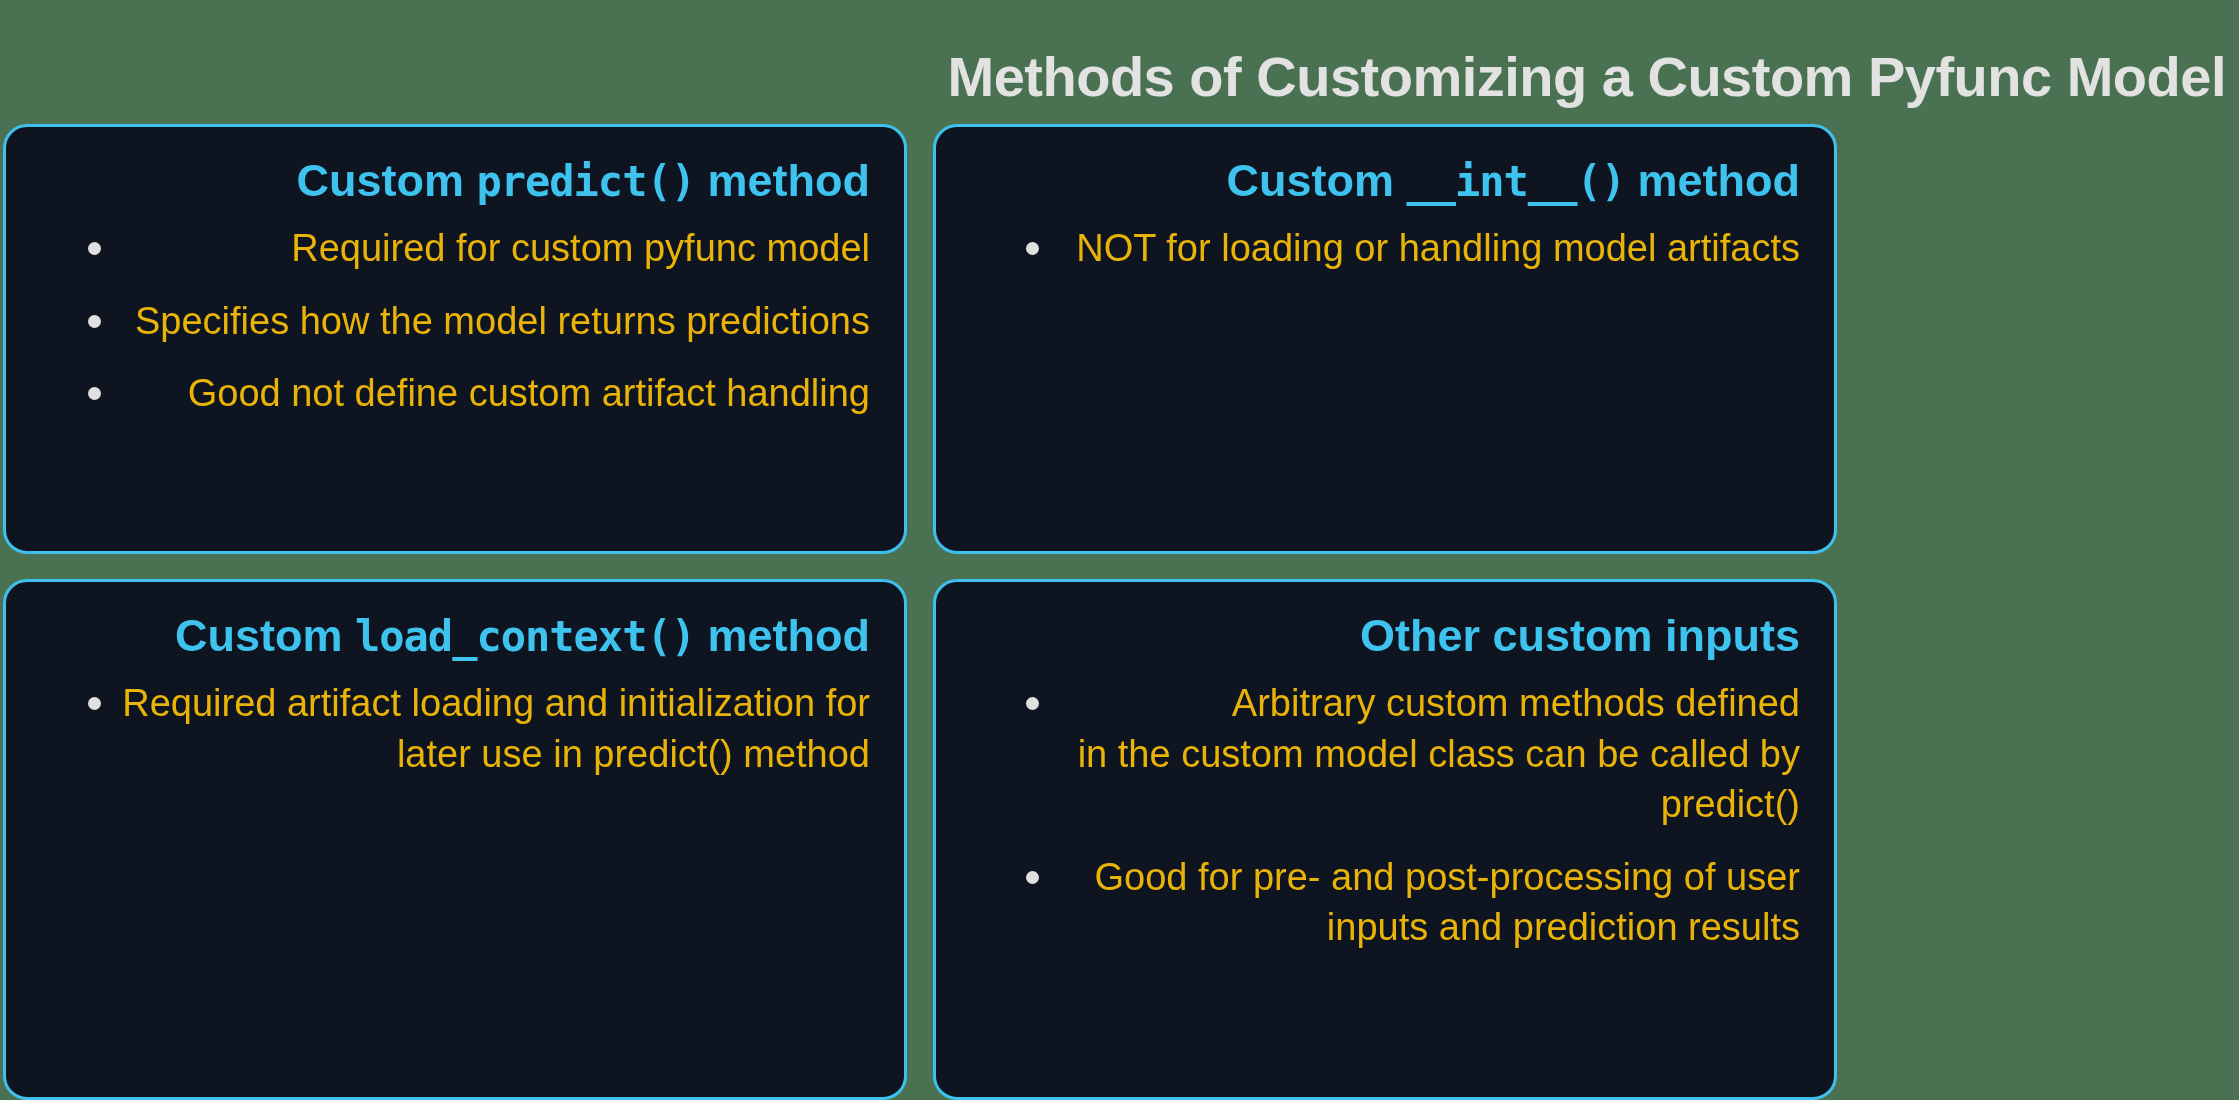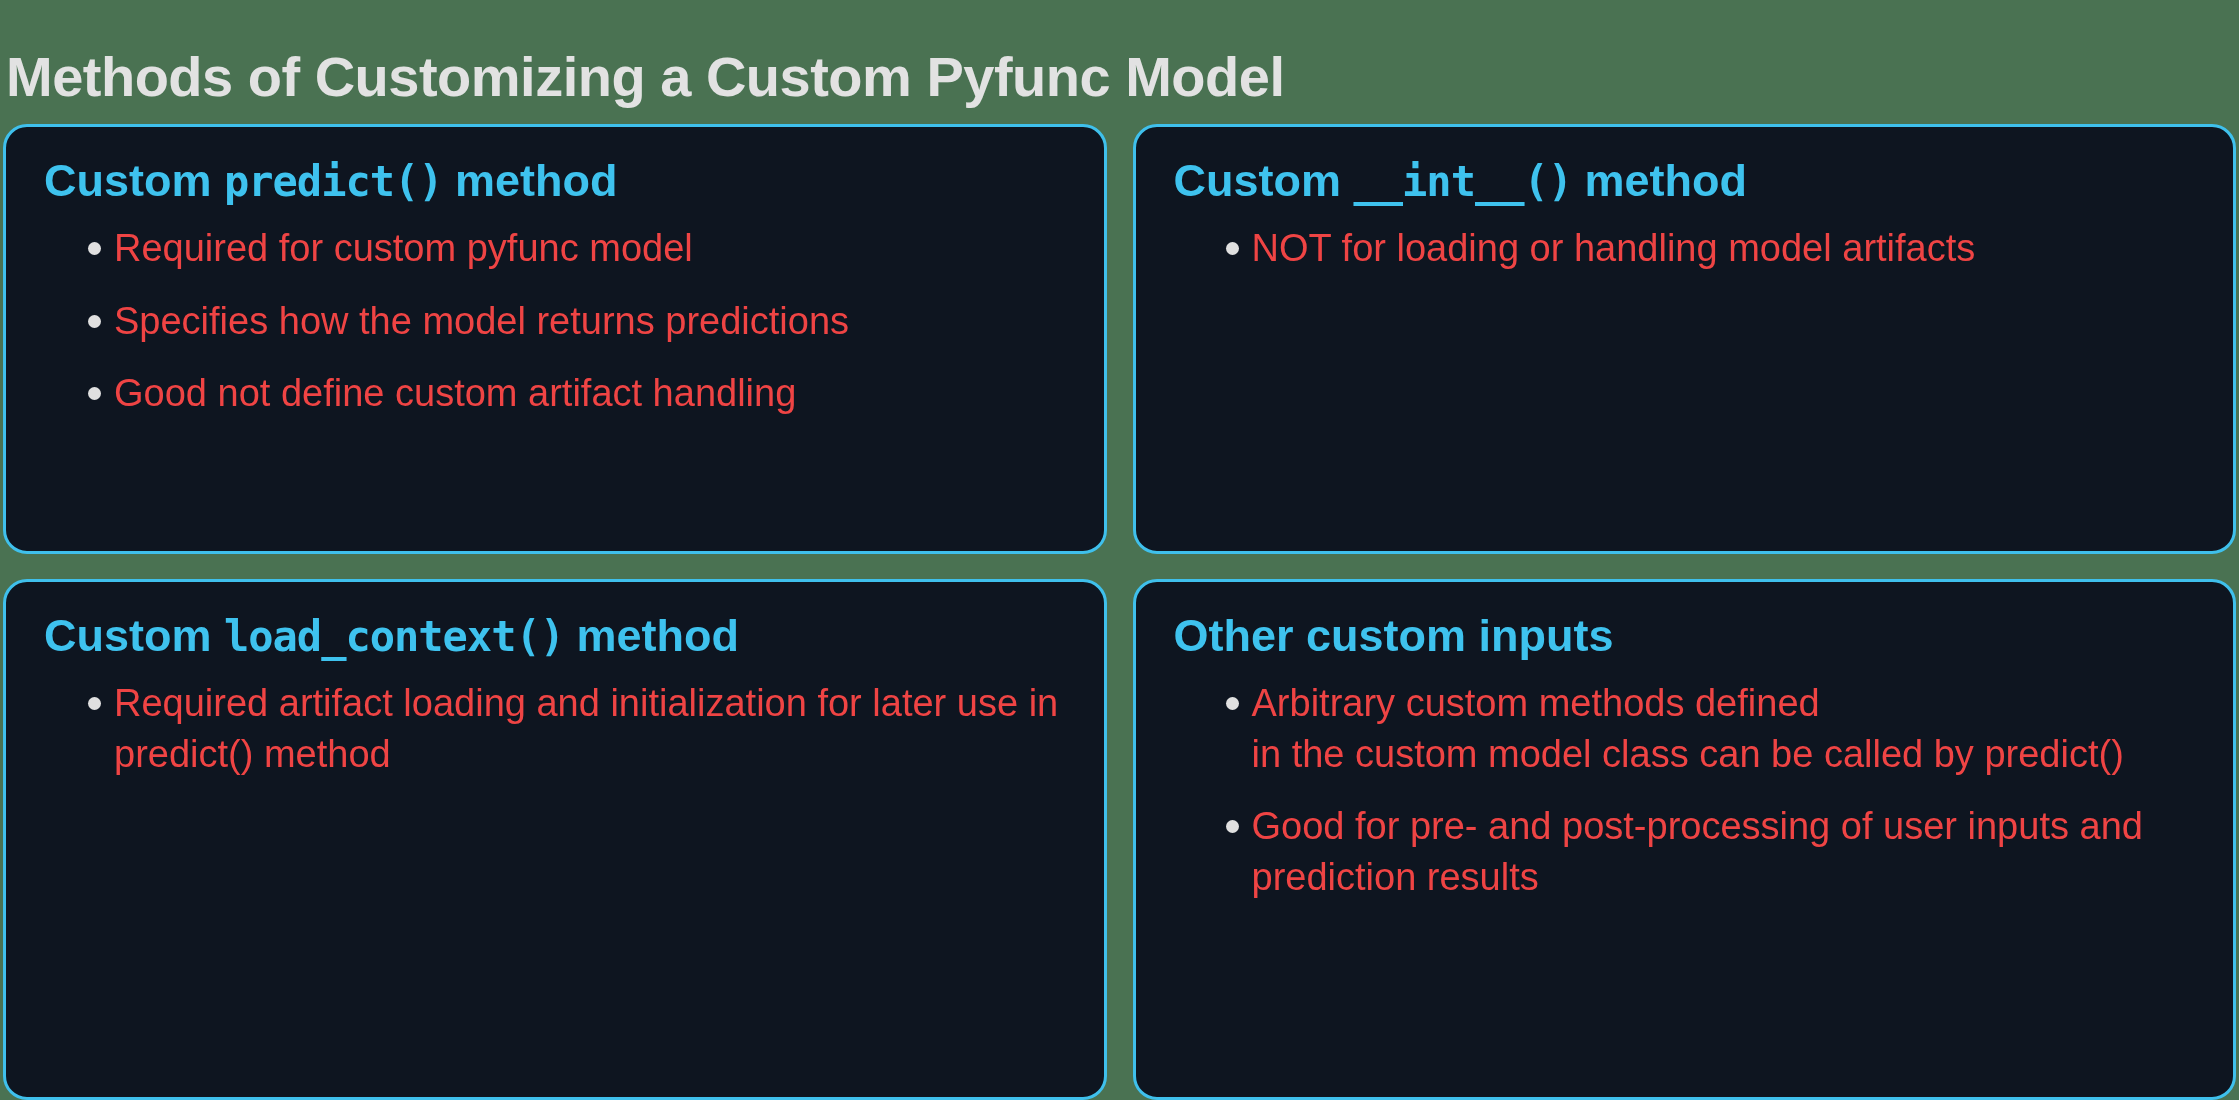--- a/index.html
+++ b/index.html
@@ -12,38 +12,39 @@
     background: #4a7252;
     font-family: "Liberation Sans", sans-serif;
     overflow: hidden;
   }
   .slide {
     position: relative;
     width: 2239px;
     height: 1100px;
     box-sizing: border-box;
     padding: 0;
+    text-align: right;
   }
   .slide-title {
     position: absolute;
     left: 6px;
     top: 6px;
     width: 2220px;
     font-size: 56px;
     font-weight: bold;
     color: #e2e2e2;
     letter-spacing: -0.5px;
     line-height: 1.18;
     white-space: nowrap;
   }
   .grid {
     position: absolute;
     left: 3px;
     top: 124px;
-    width: 2233px;
+    width: 1834px;
     height: 976px;
     display: grid;
     grid-template-columns: 1fr 1fr;
     grid-template-rows: 430px 1fr;
     column-gap: 26px;
     row-gap: 25px;
   }
   .card {
     background: #0e1520;
     border: 3px solid #3fc0ec;
@@ -70,21 +71,21 @@
     font-size: 42px;
     letter-spacing: -1px;
   }
   .bullets {
     list-style: none;
     margin: 0;
     padding: 0;
   }
   .bullet {
     position: relative;
-    color: #ef4444;
+    color: #eab308;
     font-size: 38px;
     line-height: 1.33;
     padding-left: 70px;
     margin-top: 22px;
   }
   .bullet:first-child {
     margin-top: 14px;
   }
   .bullet .dot {
     position: absolute;

